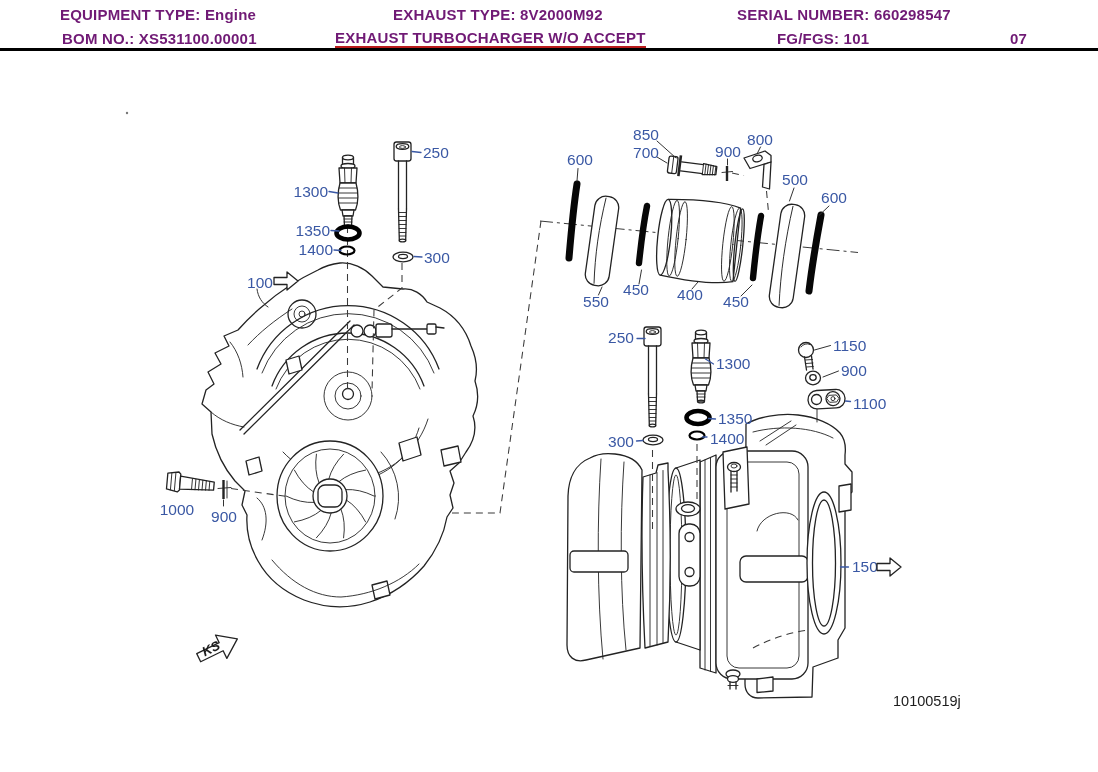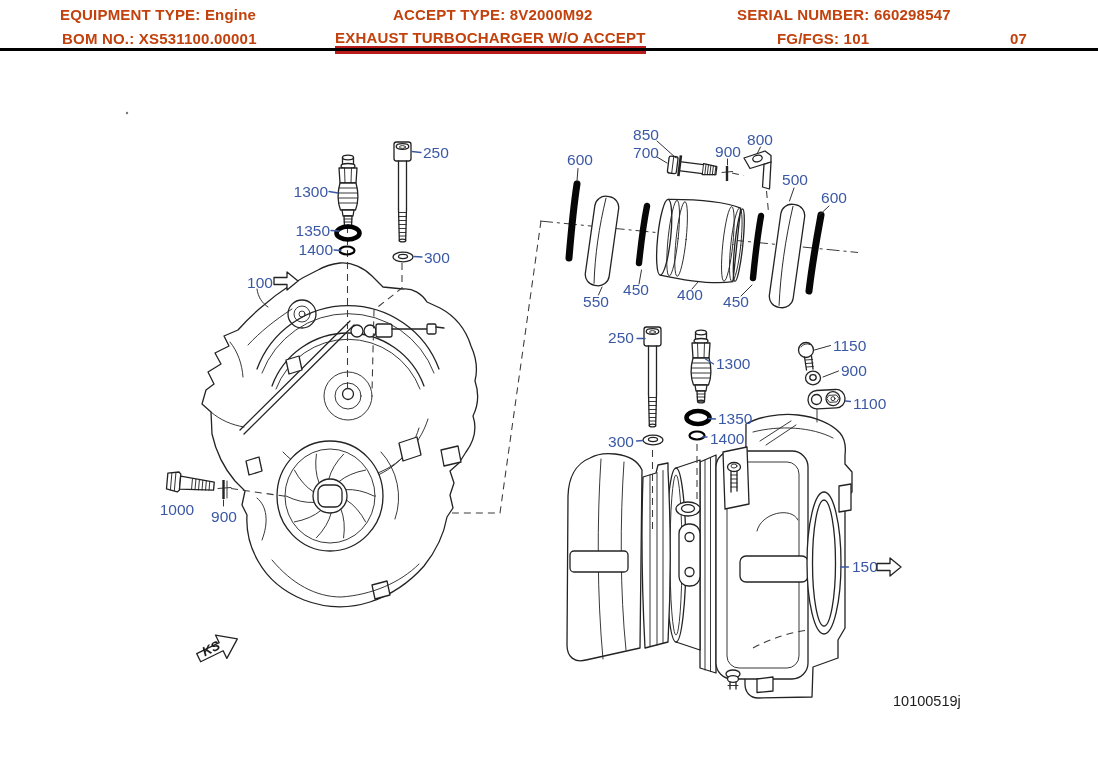--- a/index.html
+++ b/index.html
@@ -1,24 +1,24 @@
 <!DOCTYPE html>
 <html><head>
 <meta charset="utf-8">
 <style>
   html,body{margin:0;padding:0;background:#e8e8e8;}
   .page{
     position:relative;width:1098px;height:772px;background:#fff;
     font-family:"Liberation Sans",sans-serif;overflow:hidden;
   }
   .hdr-item{
-    position:absolute;font-size:15px;font-weight:700;color:#c2410c;
+    position:absolute;font-size:15px;font-weight:700;color:#701a75;
     line-height:14px;white-space:nowrap;letter-spacing:.2px;
   }
-  .hdr-title{border-bottom:8px solid #b91c1c;padding-bottom:1px;}
+  .hdr-title{border-bottom:2px solid #b91c1c;padding-bottom:1px;}
   .hdr-rule{position:absolute;left:0;right:0;top:48px;height:3px;background:#000;}
   svg.diagram{position:absolute;left:0;top:0;width:1098px;height:772px;}
 
   .ln  {fill:none;stroke:#232323;stroke-width:1.3;stroke-linecap:round;stroke-linejoin:round;}
   .lnf {fill:#ffffff;stroke:#232323;stroke-width:1.3;stroke-linecap:round;stroke-linejoin:round;}
   .thin{stroke-width:0.9;}
   .dash{fill:none;stroke:#3a3a3a;stroke-width:1.05;stroke-dasharray:7 5;}
   .axis{fill:none;stroke:#3a3a3a;stroke-width:1;stroke-dasharray:13 4 3 4;}
   .oring {fill:none;stroke:#000;stroke-width:4.6;}
   .oring2{fill:none;stroke:#000;stroke-width:2.2;}
@@ -30,21 +30,21 @@
   .dwgnum {font-family:"Liberation Sans",sans-serif;font-size:14.5px;fill:#1c1c1c;}
   .ksmark {font-family:"Liberation Sans",sans-serif;font-style:italic;font-weight:700;font-size:13px;fill:#1c1c1c;}
 </style>
 </head>
 <body>
 
 <div class="page">
 
   <div>
     <div class="hdr-item" style="left:60px;top:8px">EQUIPMENT TYPE: Engine</div>
-    <div class="hdr-item" style="left:393px;top:8px">ACCEPT TYPE: 8V2000M92</div>
+    <div class="hdr-item" style="left:393px;top:8px">EXHAUST TYPE: 8V2000M92</div>
     <div class="hdr-item" style="left:737px;top:8px">SERIAL NUMBER: 660298547</div>
     <div class="hdr-item" style="left:62px;top:32px">BOM NO.: XS531100.00001</div>
     <div class="hdr-item hdr-title" style="left:335px;top:31px">EXHAUST TURBOCHARGER W/O ACCEPT</div>
     <div class="hdr-item" style="left:777px;top:32px">FG/FGS: 101</div>
     <div class="hdr-item" style="left:1010px;top:32px">07</div>
     <div class="hdr-rule"></div>
   </div>
 
   <svg class="diagram" viewBox="0 0 1098 772">
 

